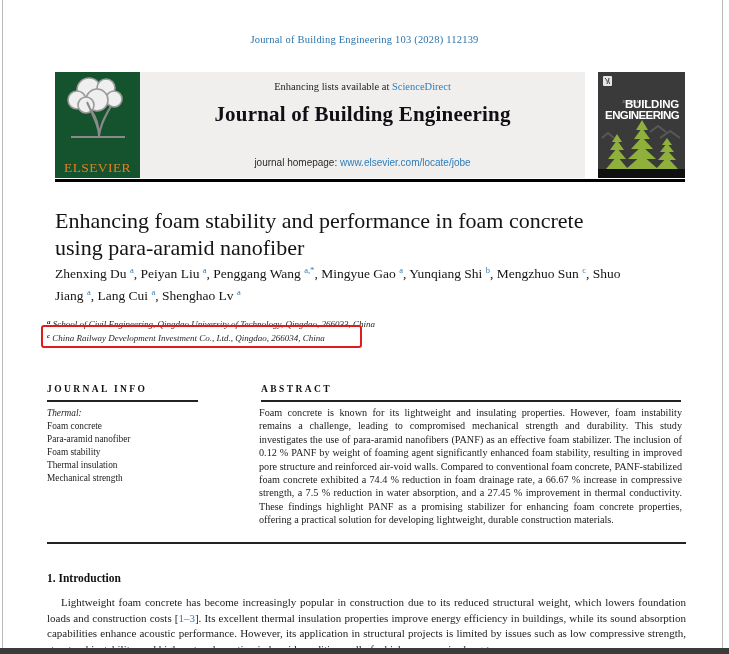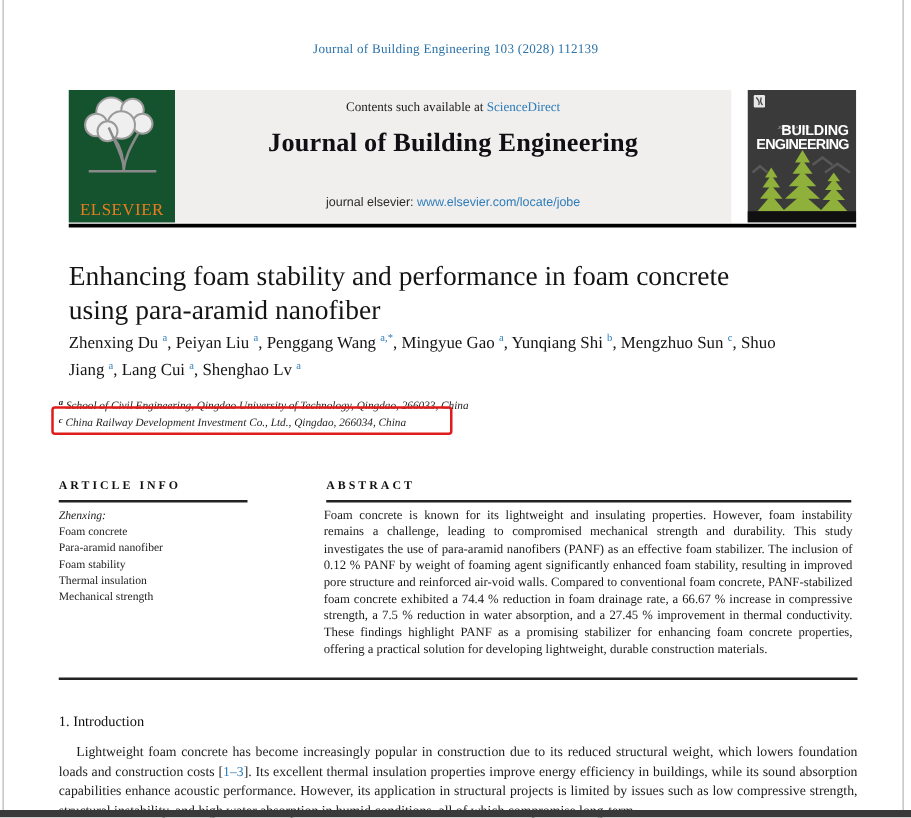--- a/index.html
+++ b/index.html
@@ -47,21 +47,21 @@
   .rule{background:#222;height:1.5px;}
   .rule-left{left:47px;top:400px;width:151px;}
   .rule-right{left:261px;top:400px;width:420px;}
   .keywords{left:47px;top:407px;width:190px;font-size:9.3px;line-height:13px;color:#1c1c1c;}
   .kw-label{font-style:italic;}
   .abstract{left:259px;top:406px;width:423px;font-size:10.2px;line-height:13.4px;
     text-align:justify;color:#1a1a1a;}
   .rule-bottom{left:47px;top:542px;width:639px;}
 
   
-  .intro-head{left:47px;top:572px;font-size:11.5px;font-weight:400;color:#111;}
+  .intro-head{left:47px;top:572px;font-size:11.5px;font-weight:700;color:#111;}
   .intro-para{left:47px;top:595px;width:639px;font-size:11px;line-height:15.6px;
     text-align:justify;text-indent:14px;color:#1c1c1c;}
   .cite-link{color:#2e7cb8;}
 </style>
 </head>
 <body>
 
 <div class="abs page-frame"></div>
 
 <div class="abs citation">Journal of Building Engineering 103 (2028) 112139</div>
@@ -77,23 +77,23 @@
         <circle cx="38" cy="28" r="11" fill="#efefef"></circle>
         <circle cx="27" cy="33" r="8" fill="#efefef"></circle>
         <path d="M40 64 C39 52 38 46 32 38 M40 64 C41 54 45 46 52 34 M40 64 C40 56 36 48 28 30" stroke="#8a8a8a" stroke-width="2"></path>
         <path d="M12 65 H66" stroke="#8a8a8a" stroke-width="2"></path>
       </g>
     </svg>
     <div class="elsevier-word">ELSEVIER</div>
   </div>
 
   <div class="mast-center">
-    <div class="contents-line"><span>Contents such available at </span><span class="blue-link">ScienceDirect</span></div>
+    <div class="contents-line"><span>Enhancing lists available at </span><span class="blue-link">ScienceDirect</span></div>
     <div class="mast-title">Journal of Building Engineering</div>
-    <div class="homepage-line"><span>journal elsevier: </span><span class="blue-link">www.elsevier.com/locate/jobe</span></div>
+    <div class="homepage-line"><span>journal homepage: </span><span class="blue-link">www.elsevier.com/locate/jobe</span></div>
   </div>
 
   <div class="cover">
     <svg width="87" height="106" viewBox="0 0 87 106">
       <rect x="0" y="0" width="87" height="106" fill="#3a3a3a"></rect>
       <g>
         <rect x="5" y="4" width="9" height="10" rx="1" fill="#e6e6e6"></rect>
         <path d="M7 6 c2 2 3 4 2 6 M11 6 c-1 3 0 5 1 6" stroke="#3a3a3a" stroke-width="1" fill="none"></path>
       </g>
       <text x="24" y="31" font-family="Liberation Sans, sans-serif" font-size="3.6" fill="#bdbdbd" letter-spacing="0.4">JOURNAL OF</text>
@@ -128,24 +128,24 @@
 <div class="abs article-title">Enhancing foam stability and performance in foam concrete using para-aramid nanofiber</div>
 
 <div class="abs authors"><span>Zhenxing Du&nbsp;<span class="asup">a</span></span>, <span>Peiyan Liu&nbsp;<span class="asup">a</span></span>, <span>Penggang Wang&nbsp;<span class="asup">a,*</span></span>, <span>Mingyue Gao&nbsp;<span class="asup">a</span></span>, <span>Yunqiang Shi&nbsp;<span class="asup">b</span></span>, <span>Mengzhuo Sun&nbsp;<span class="asup">c</span></span>, <span>Shuo Jiang&nbsp;<span class="asup">a</span></span>, <span>Lang Cui&nbsp;<span class="asup">a</span></span>, <span>Shenghao Lv&nbsp;<span class="asup">a</span></span></div>
 
 <div class="abs affils">
     <div><span class="fsup">a</span> School of Civil Engineering, Qingdao University of Technology, Qingdao, 266033, China</div>
     <div><span class="fsup">c</span> China Railway Development Investment Co., Ltd., Qingdao, 266034, China</div>
   </div>
 <div class="abs red-box"></div>
 
-<div class="abs sec-head head-left">ARTICLE INFO</div>
+<div class="abs sec-head head-left">JOURNAL INFO</div>
 <div class="abs rule rule-left"></div>
 <div class="abs keywords">
-  <div class="kw-label">Zhenxing:</div>
+  <div class="kw-label">Thermal:</div>
   <div>
       <div>Foam concrete</div>
       <div>Para-aramid nanofiber</div>
       <div>Foam stability</div>
       <div>Thermal insulation</div>
       <div>Mechanical strength</div>
     </div>
 </div>
 
 <div class="abs sec-head head-right">ABSTRACT</div>

